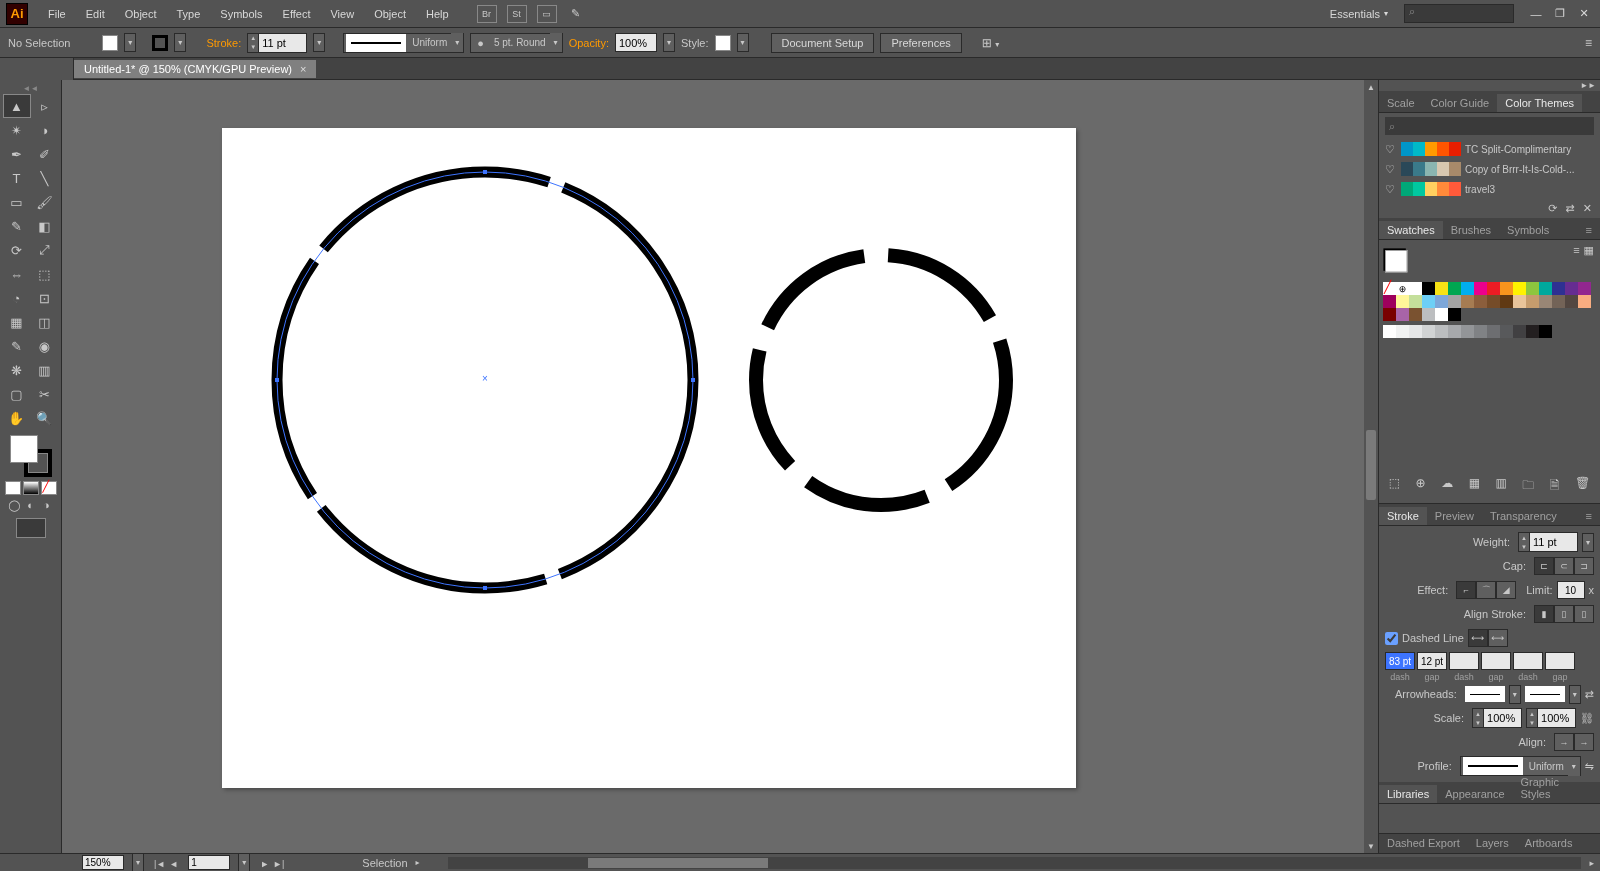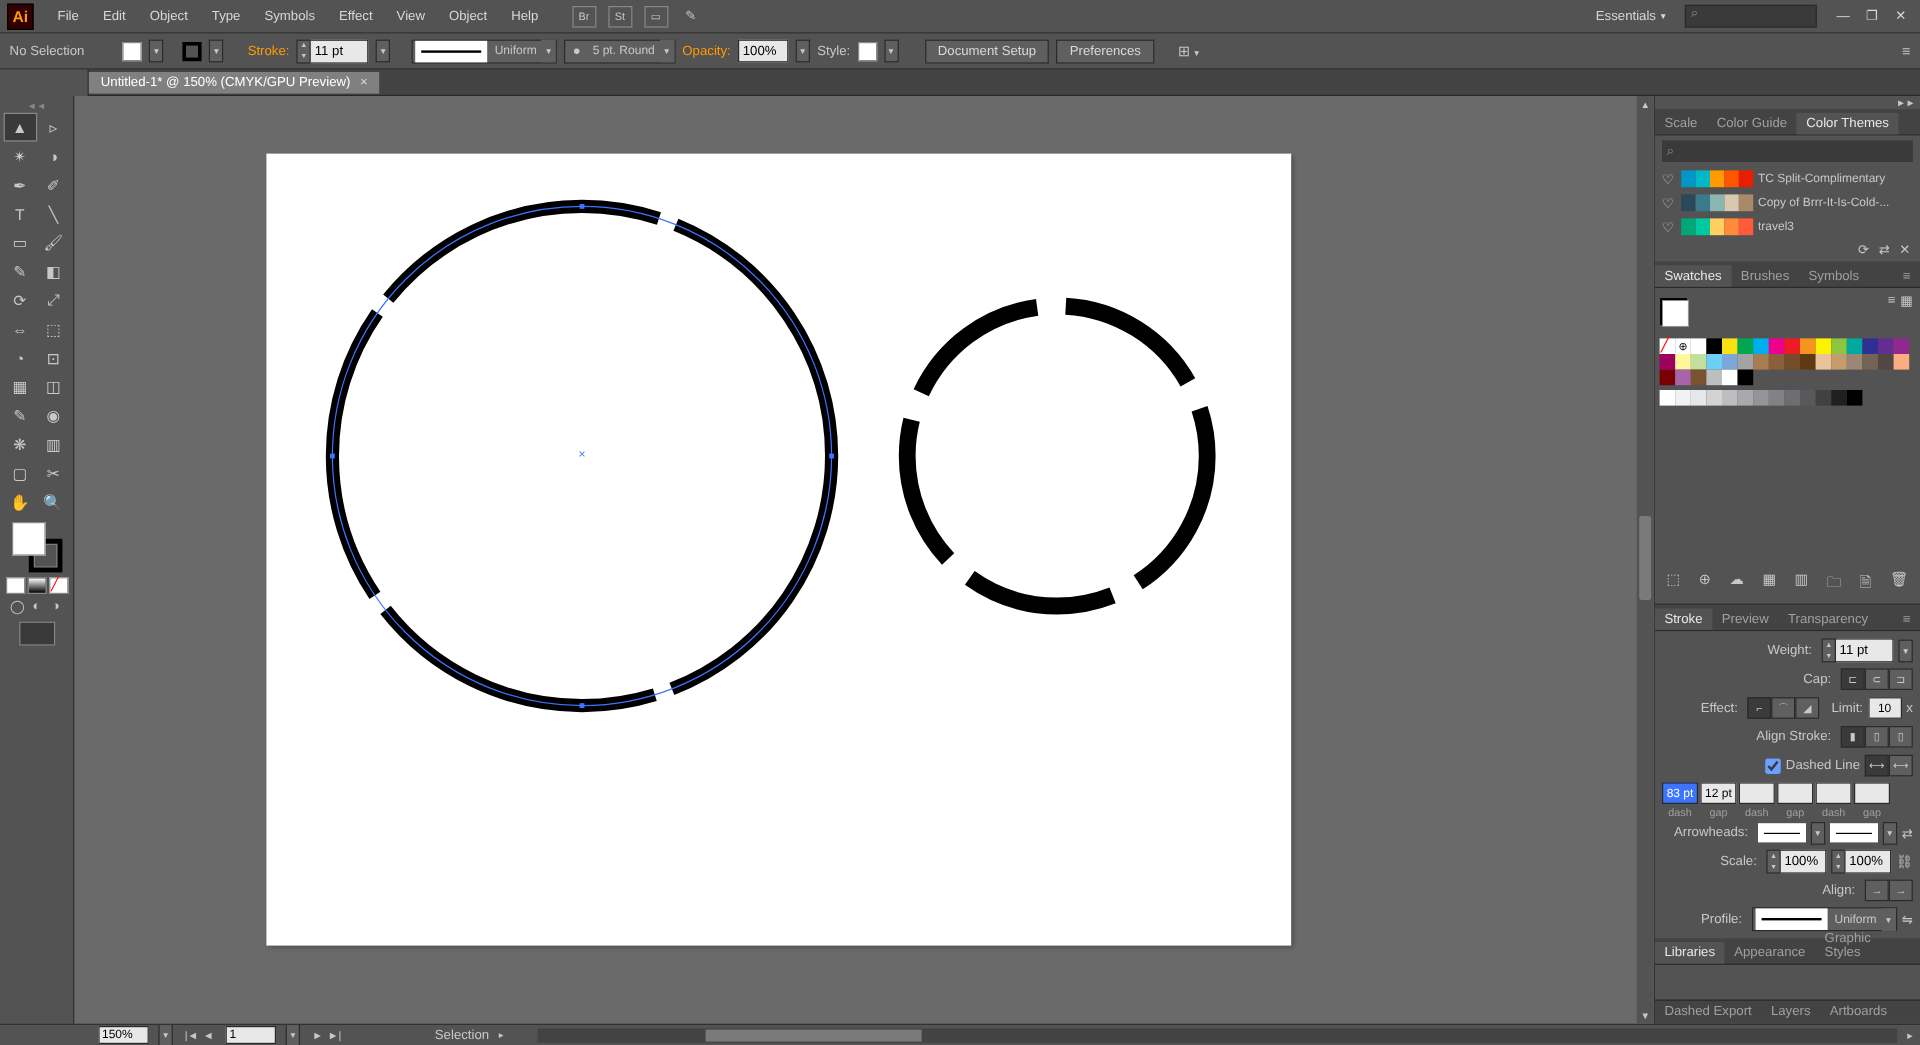--- a/index.html
+++ b/index.html
@@ -455,21 +455,21 @@
         <span>x</span>
       </div>
       <div class="stroke-row">
         <span class="lbl">Align Stroke:</span>
         <div class="btn3">
           <div class="active">▮</div>
           <div>▯</div>
           <div>▯</div>
         </div>
       </div>
-      <div class="stroke-row" style="justify-content:flex-end;">
+      <div class="stroke-row" style="justify-content:flex-start;">
         <label style="display:flex;gap:4px;align-items:center;">
           <input type="checkbox" checked="" style="accent-color: rgb(106, 160, 255);"> 
             <span>Dashed Line</span>
         </label>
         <div class="btn3">
           <div class="active">⟷</div>
           <div>⟷</div>
         </div>
       </div>
       <div class="dash-row">

